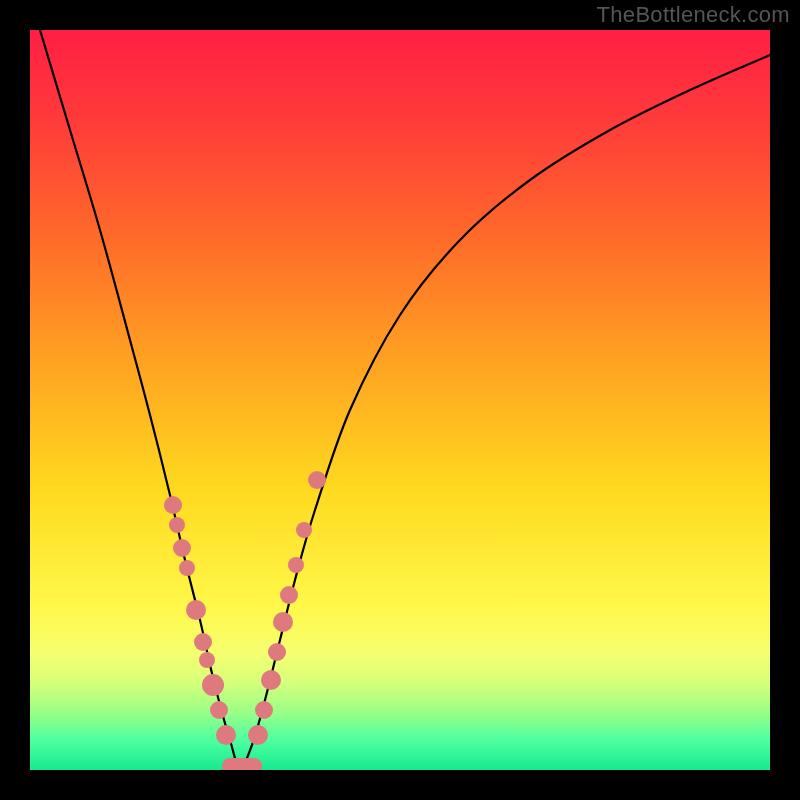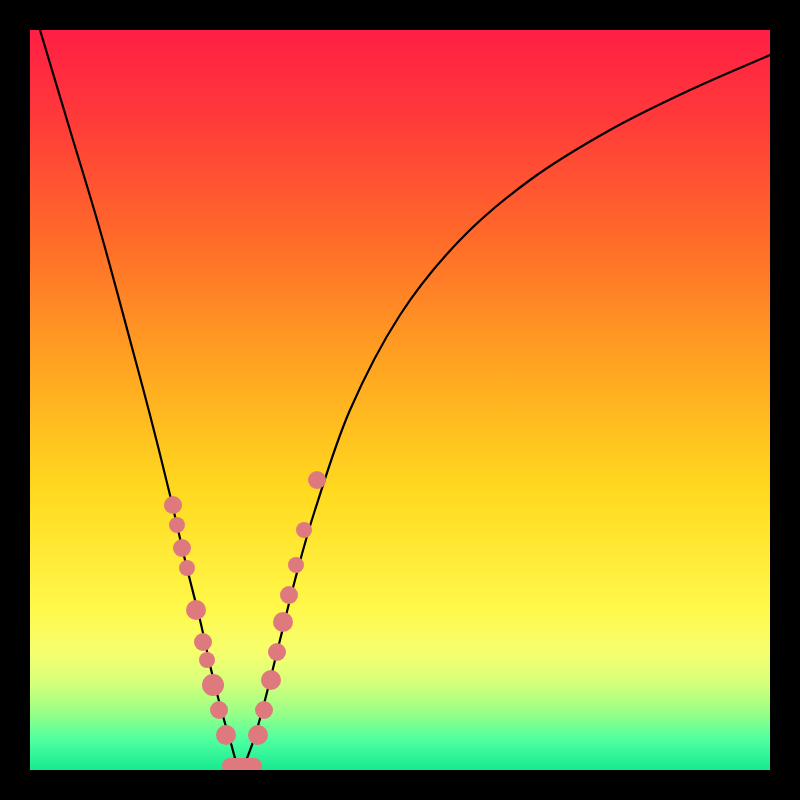--- a/index.html
+++ b/index.html
@@ -64,20 +64,21 @@
   }
   .marker-pill {
     fill: #de7a7e;
     stroke: none;
   }
 </style>
 </head>
 <body>
 
 <div class="frame">
+  <div class="watermark">TheBottleneck.com</div>
 
   <div class="plot-area">
     <svg class="curve" viewBox="0 0 740 740" preserveAspectRatio="none">
       <g>
         <path id="curve-path" d="M 10 0 C 15.0 16.7, 30.0 66.7, 40 100 C 50.0 133.3, 60.0 165.0, 70 200 C 80.0 235.0, 91.7 279.2, 100 310 C 108.3 340.8, 113.3 359.2, 120 385 C 126.7 410.8, 134.2 440.8, 140 465 C 145.8 489.2, 150.0 509.2, 155 530 C 160.0 550.8, 165.8 572.5, 170 590 C 174.2 607.5, 176.7 620.8, 180 635 C 183.3 649.2, 186.7 662.5, 190 675 C 193.3 687.5, 196.7 699.5, 200 710 C 203.3 720.5, 206.3 737.2, 210 738 C 213.7 738.8, 217.8 726.3, 222 715 C 226.2 703.7, 230.3 687.5, 235 670 C 239.7 652.5, 245.0 630.0, 250 610 C 255.0 590.0, 259.2 571.7, 265 550 C 270.8 528.3, 275.8 508.3, 285 480 C 294.2 451.7, 305.8 412.5, 320 380 C 334.2 347.5, 351.7 313.3, 370 285 C 388.3 256.7, 408.3 232.5, 430 210 C 451.7 187.5, 475.0 168.3, 500 150 C 525.0 131.7, 553.3 115.0, 580 100 C 606.7 85.0, 633.3 72.5, 660 60 C 686.7 47.5, 726.7 30.8, 740 25"></path>
       </g>
       <g id="marker-group">
           <circle cx="143" cy="475" r="9" class="marker"></circle>
           <circle cx="147" cy="495" r="8" class="marker"></circle>
           <circle cx="152" cy="518" r="9" class="marker"></circle>

